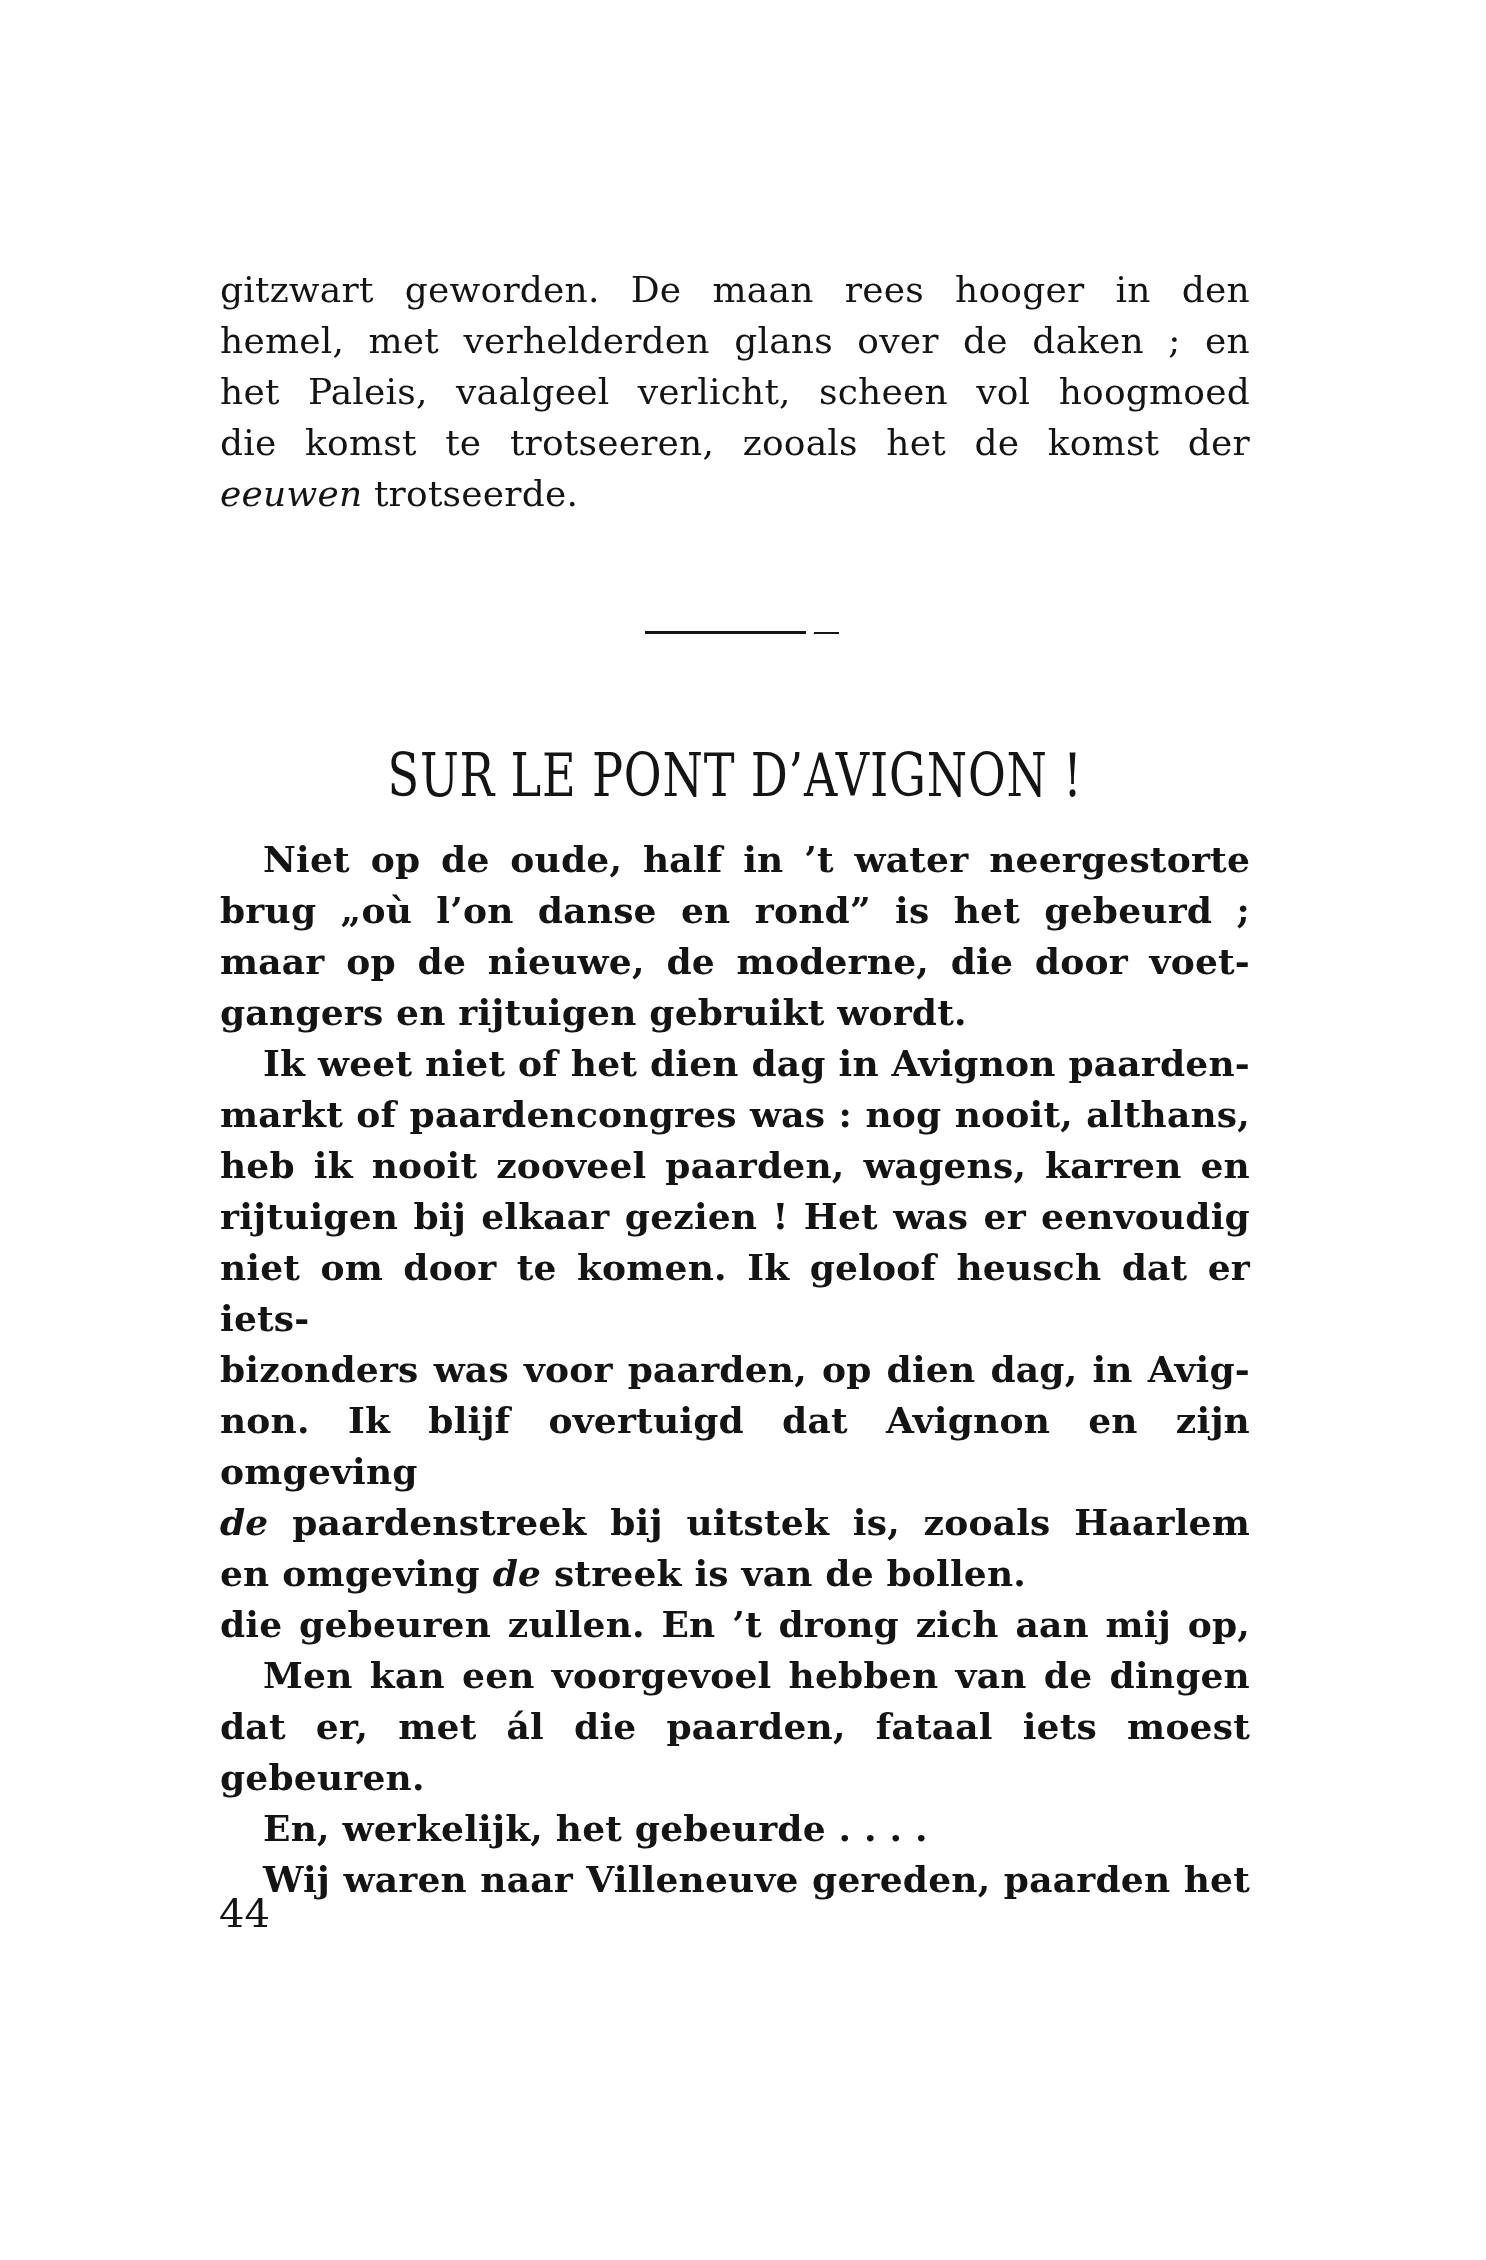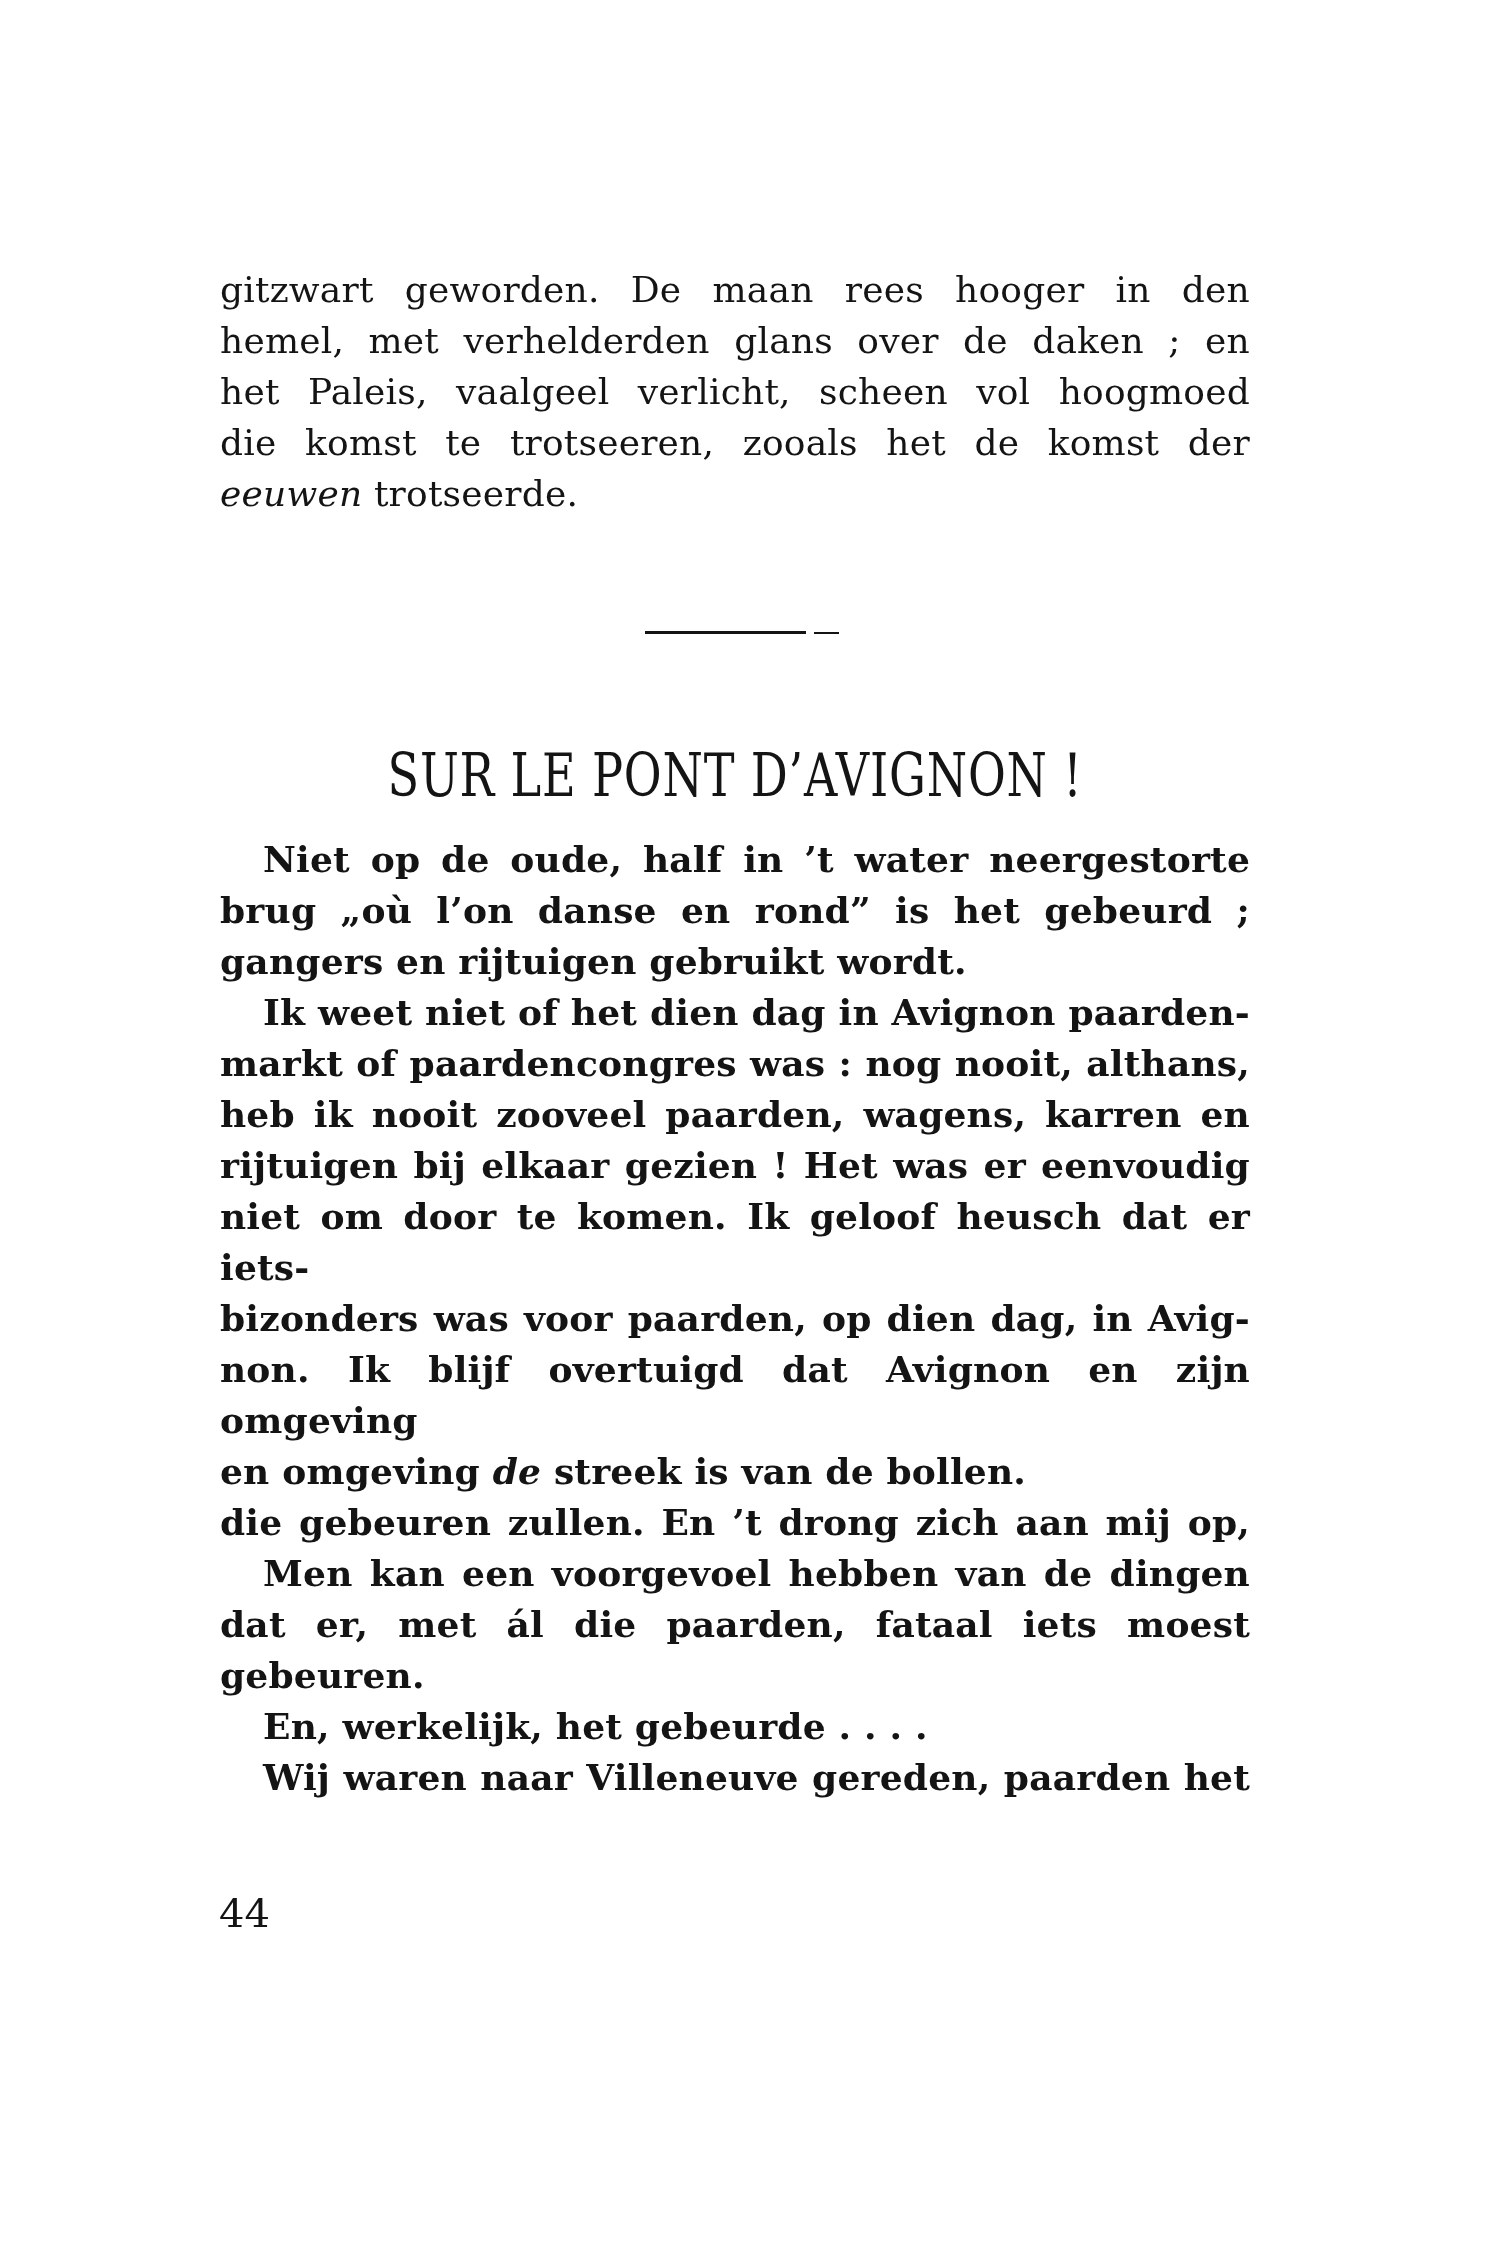--- a/index.html
+++ b/index.html
@@ -112,28 +112,30 @@
   <div class="divider">
     <span class="seg-main"></span>
     <span class="seg-tail"></span>
   </div>
 
   <h1 class="heading">SUR LE PONT D’AVIGNON !</h1>
 
   <div class="block" id="body-paragraphs">
       <div class="line line-indent">Niet op de oude, half in ’t water neergestorte</div>
       <div class="line">brug „où l’on danse en rond” is het gebeurd ;</div>
+      <div class="line">maar op de nieuwe, de moderne, die door voet-</div>
       <div class="line line-last">gangers en rijtuigen gebruikt wordt.</div>
       <div class="line line-indent">Ik weet niet of het dien dag in Avignon paarden-</div>
       <div class="line">markt of paardencongres was : nog nooit, althans,</div>
       <div class="line">heb ik nooit zooveel paarden, wagens, karren en</div>
       <div class="line">rijtuigen bij elkaar gezien ! Het was er eenvoudig</div>
       <div class="line">niet om door te komen. Ik geloof heusch dat er iets-</div>
       <div class="line">bizonders was voor paarden, op dien dag, in Avig-</div>
       <div class="line">non. Ik blijf overtuigd dat Avignon en zijn omgeving</div>
+      <div class="line"><i>de</i> paardenstreek bij uitstek is, zooals Haarlem</div>
       <div class="line line-last">en omgeving <i>de</i> streek is van de bollen.</div>
       <div class="line">die gebeuren zullen. En ’t drong zich aan mij op,</div>
       <div class="line line-indent">Men kan een voorgevoel hebben van de dingen</div>
       <div class="line">dat er, met ál die paarden, fataal iets moest</div>
       <div class="line line-last">gebeuren.</div>
       <div class="line line-last line-indent">En, werkelijk, het gebeurde . . . .</div>
       <div class="line line-indent">Wij waren naar Villeneuve gereden, paarden het</div>
     </div>
 
   <div class="page-number">44</div>

